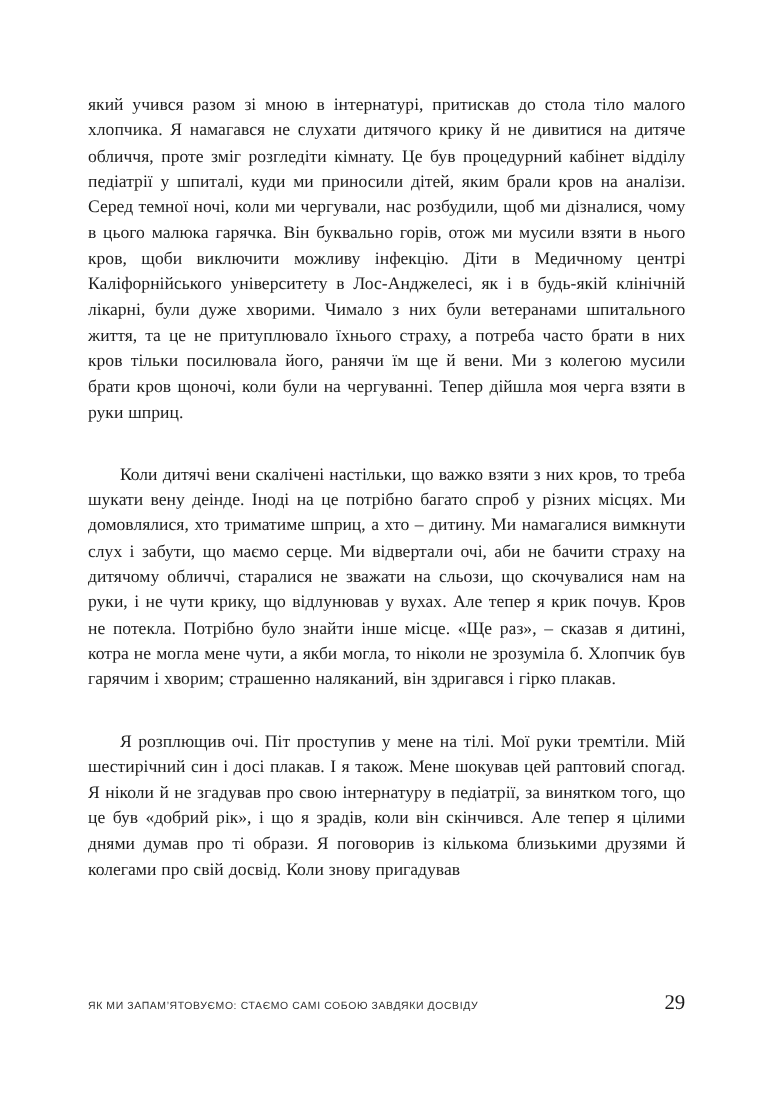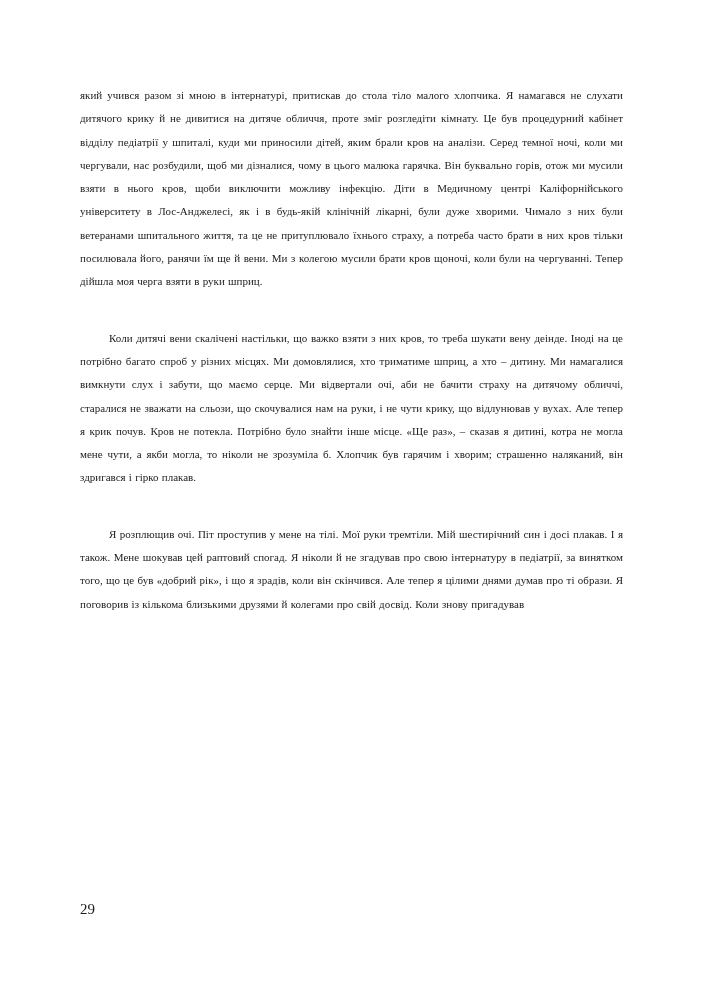--- a/index.html
+++ b/index.html
@@ -21,21 +21,21 @@
     overflow: hidden;
   }
   .text-block {
     position: absolute;
     left: 80px;
     top: 84px;
     width: 543px;
   }
   .para {
     margin: 0;
-    font-size: 11px;
+    font-size: 16px;
     line-height: 23.3px;
     text-align: justify;
     hyphens: auto;
     -webkit-hyphens: auto;
     word-spacing: 0.5px;
     font-family: Liberation Serif, serif;
   }
   .para.indent {
     text-indent: 29px;
     margin-top: 33px;
@@ -49,32 +49,33 @@
     justify-content: space-between;
     align-items: baseline;
   }
   .running-title {
     font-family: "Liberation Sans", sans-serif;
     font-size: 9.5px;
     letter-spacing: 0.55px;
     color: #2e2e2e;
   }
   .page-number {
-    font-size: 15px;
+    font-size: 19px;
     color: #1c1c1c;
   }
 </style>
 </head>
 <body>
 
 <div class="page">
 
   <div class="text-block">
     <p class="para">який учився разом зі мною в інтернатурі, притискав до стола тіло малого хлопчика. Я намагався не слухати дитячого крику й не дивитися на дитяче обличчя, проте зміг розгледіти кімнату. Це був процедурний кабінет відділу педіатрії у шпиталі, куди ми приносили дітей, яким брали кров на аналізи. Серед темної ночі, коли ми чергували, нас розбудили, щоб ми дізналися, чому в цього малюка гарячка. Він буквально горів, отож ми мусили взяти в нього кров, щоби виключити можливу інфекцію. Діти в Медичному центрі Каліфорнійського університету в Лос-Анджелесі, як і в будь-якій клінічній лікарні, були дуже хворими. Чимало з них були ветеранами шпитального життя, та це не притуплювало їхнього страху, а потреба часто брати в них кров тільки посилювала його, ранячи їм ще й вени. Ми з колегою мусили брати кров щоночі, коли були на чергуванні. Тепер дійшла моя черга взяти в руки шприц.</p>
     <p class="para indent">Коли дитячі вени скалічені настільки, що важко взяти з них кров, то треба шукати вену деінде. Іноді на це потрібно багато спроб у різних місцях. Ми домовлялися, хто триматиме шприц, а хто – дитину. Ми намагалися вимкнути слух і забути, що маємо серце. Ми відвертали очі, аби не бачити страху на дитячому обличчі, старалися не зважати на сльози, що скочувалися нам на руки, і не чути крику, що відлунював у вухах. Але тепер я крик почув. Кров не потекла. Потрібно було знайти інше місце. «Ще раз», – сказав я дитині, котра не могла мене чути, а якби могла, то ніколи не зрозуміла б. Хлопчик був гарячим і хворим; страшенно наляканий, він здригався і гірко плакав.</p>
     <p class="para indent">Я розплющив очі. Піт проступив у мене на тілі. Мої руки тремтіли. Мій шестирічний син і досі плакав. І я також. Мене шокував цей раптовий спогад. Я ніколи й не згадував про свою інтернатуру в педіатрії, за винятком того, що це був «добрий рік», і що я зрадів, коли він скінчився. Але тепер я цілими днями думав про ті образи. Я поговорив із кількома близькими друзями й колегами про свій досвід. Коли знову пригадував</p>
   </div>
 
   <div class="footer">
+    <span class="running-title">ЯК МИ ЗАПАМ’ЯТОВУЄМО: СТАЄМО САМІ СОБОЮ ЗАВДЯКИ ДОСВІДУ</span>
     <span class="page-number">29</span>
   </div>
 
 </div>
 
 </body></html>

